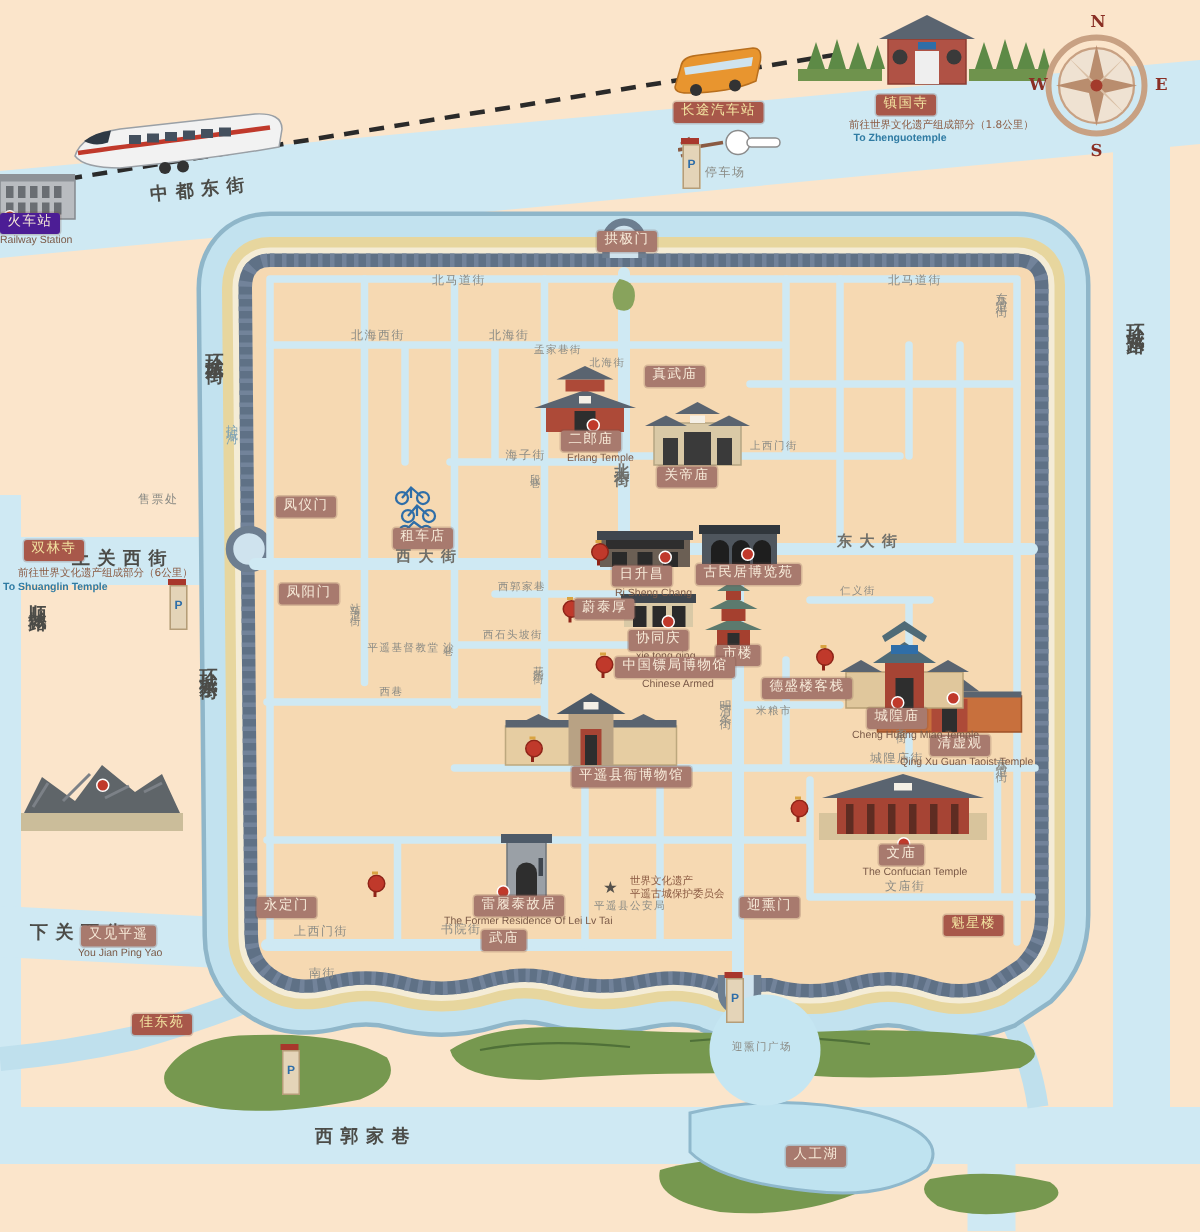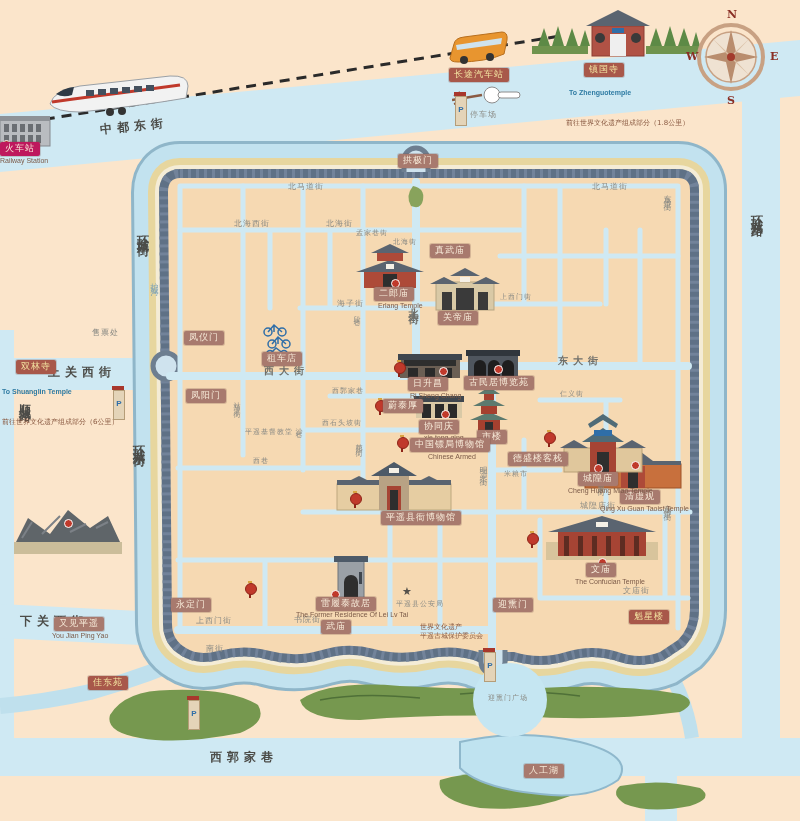--- a/index.html
+++ b/index.html
@@ -3,31 +3,31 @@
 <meta charset="utf-8">
 <style>
   html,body{margin:0;padding:0;background:#fbe5cb;}
   #map{position:relative;width:800px;height:821px;background:#fbe5cb;overflow:hidden;
        font-family:"DejaVu Sans",sans-serif;}
   #terrain{position:absolute;left:0;top:0;z-index:1;}
   .bldg{position:absolute;z-index:15;}
   .lbl{position:absolute;z-index:30;background:#a87a6e;color:#f7ead8;
        font:9px/1.5 "DejaVu Serif",serif;padding:0 5px;border-radius:2px;
        white-space:nowrap;letter-spacing:1px;box-shadow:0 0 0 1px rgba(120,80,70,.25);}
-  .lbl.red{background:#be185d;}
+  .lbl.red{background:#4c1d95;}
   .lbl.gold{background:#a8584a;color:#f2e3a0;}
   .eng{position:absolute;z-index:30;color:#7b5a48;font:7px/1.1 "Liberation Sans",sans-serif;white-space:nowrap;}
   .eng.blue{color:#2f7ba3;font-weight:bold;}
   .st{position:absolute;z-index:20;color:#8b8b85;font:8px/1.2 "DejaVu Sans",sans-serif;
       white-space:nowrap;letter-spacing:1px;}
   .st.mid{color:#6f6f6a;font:bold 10px "DejaVu Serif",serif;letter-spacing:5px;text-align:right;}
   .st.big{color:#4c4c48;font:bold 12px "DejaVu Serif",serif;letter-spacing:5px;}
   .st.v{writing-mode:vertical-rl;letter-spacing:3px;}
   .st.blue{color:#7fa3b5;}
-  .note{position:absolute;z-index:30;color:#8a5a42;font:7px/1.2 "DejaVu Sans",sans-serif;white-space:nowrap;margin-top:40px;}
+  .note{position:absolute;z-index:30;color:#8a5a42;font:7px/1.2 "DejaVu Sans",sans-serif;white-space:nowrap;}
   .dot{position:absolute;z-index:26;width:7px;height:7px;border-radius:50%;
        background:#c0392b;border:1px solid #fff;}
   .lantern{position:absolute;z-index:26;width:10px;height:10px;border-radius:50%;
        background:#c0392b;border:1px solid #8e2418;}
   .lantern:before{content:"";position:absolute;left:2px;top:-3px;width:4px;height:2px;background:#d9a441;}
   .lantern:after{content:"";position:absolute;left:3px;bottom:-4px;width:2px;height:4px;background:#8e2418;}
   .ptower{position:absolute;z-index:26;width:10px;height:28px;background:#e4d4b8;
        border:1px solid #b59d78;text-align:center;color:#2f6ea8;font:bold 8px/26px "Liberation Sans",sans-serif;}
   .ptower:before{content:"";position:absolute;left:-2px;top:-5px;width:12px;height:4px;background:#a8372c;}
   .star{position:absolute;z-index:30;color:#55514b;font-size:11px;}
@@ -334,21 +334,21 @@
   <div class="lbl red" style="left:0;top:142px">火车站</div>
   <div class="eng" style="left:0;top:157px">Railway Station</div>
 
   <div class="lbl gold" style="left:449px;top:68px">长途汽车站</div>
 
   <div class="lbl gold" style="left:584px;top:63px">镇国寺</div>
   <div class="note" style="left:566px;top:79px">前往世界文化遗产组成部分（1.8公里）</div>
   <div class="eng blue" style="left:569px;top:89px">To Zhenguotemple</div>
 
   <div class="lbl gold" style="left:16px;top:360px">双林寺</div>
-  <div class="note" style="left:2px;top:378px">前往世界文化遗产组成部分（6公里）</div>
+  <div class="note" style="left:12px;top:378px">前往世界文化遗产组成部分（6公里）</div>
   <div class="eng blue" style="left:2px;top:388px">To Shuanglin Temple</div>
 
   <div class="lbl" style="left:374px;top:287px">二郎庙</div>
   <div class="eng" style="left:378px;top:302px">Erlang Temple</div>
 
   <div class="lbl" style="left:430px;top:244px">真武庙</div>
   <div class="lbl" style="left:438px;top:311px">关帝庙</div>
 
   <div class="lbl" style="left:620px;top:490px">清虚观</div>
   <div class="eng" style="left:600px;top:505px">Qing Xu Guan Taoist Temple</div>
@@ -411,21 +411,21 @@
   <div class="st big v" style="left:748px;top:206px">环城东路</div>
   <div class="st" style="left:288px;top:182px">北马道街</div>
   <div class="st" style="left:592px;top:182px">北马道街</div>
   <div class="st v" style="left:662px;top:188px">东马道街</div>
   <div class="st v" style="left:662px;top:498px">东马道街</div>
   <div class="st mid v" style="left:406px;top:300px">北大街</div>
   <div class="st mid" style="left:264px;top:364px">西大街</div>
   <div class="st mid" style="left:558px;top:354px">东大街</div>
   <div class="st v" style="left:478px;top:460px">明清一条街</div>
   <div class="st" style="left:580px;top:501px">城隍庙街</div>
-  <div class="st" style="left:623px;top:586px">文庙街</div>
+  <div class="st" style="left:590px;top:586px">文庙街</div>
   <div class="st" style="left:294px;top:615px">书院街</div>
   <div class="st" style="left:196px;top:616px">上西门街</div>
   <div class="st" style="left:206px;top:644px">南街</div>
   <div class="st" style="left:234px;top:219px">北海西街</div>
   <div class="st" style="left:326px;top:219px">北海街</div>
   <div class="st" style="left:356px;top:229px;font-size:7px">孟家巷街</div>
   <div class="st" style="left:393px;top:238px;font-size:7px">北海街</div>
   <div class="st" style="left:337px;top:299px">海子街</div>
   <div class="st v" style="left:352px;top:310px;font-size:7px">段巷</div>
   <div class="st v" style="left:232px;top:396px;font-size:7px">站马道街</div>

